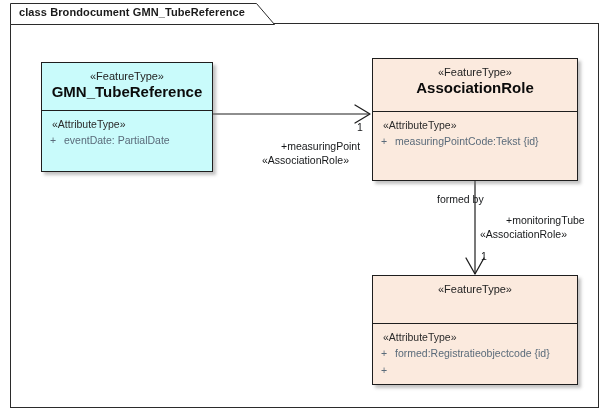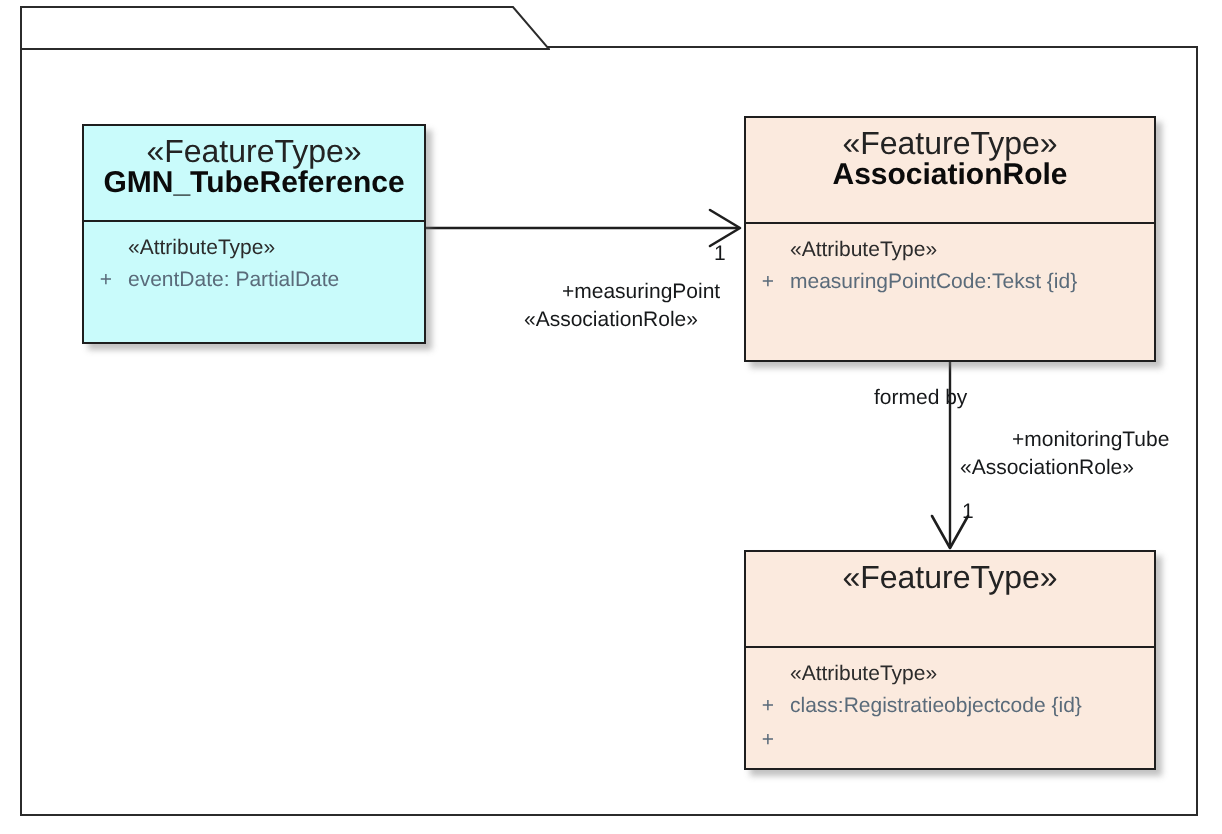--- a/index.html
+++ b/index.html
@@ -59,40 +59,39 @@
   .uml-class.peach { background: #fbeade; }
 
   .class-header {
     box-sizing: border-box;
     border-bottom: 1.4px solid #1e1e1e;
     text-align: center;
     padding-top: 6px;
     padding-bottom: 6px;
   }
   .stereotype {
-    font-size: 16px;
+    font-size: 11px;
     color: #232323;
     line-height: 15px;
   }
   .class-name {
     font-size: 15px;
     font-weight: bold;
     color: #0b0b0b;
     line-height: 16px;
   }
   .class-attrs {
     box-sizing: border-box;
     padding: 5px 0 6px 0;
   }
   .attr-stereotype {
     font-size: 10.5px;
     color: #2b2b2b;
     padding-left: 10px;
     line-height: 16px;
-    margin-left: 12px;
   }
   .attr-row {
     display: flex;
     align-items: baseline;
     line-height: 17px;
     font-size: 10.5px;
     color: #5a6b7a;
   }
   .attr-vis {
     width: 22px;
@@ -133,20 +132,21 @@
 <body>
 
 <div id="diagram">
 
   <div class="frame-border"></div>
 
   <div class="tab">
     <svg width="265" height="22" viewBox="0 0 265 22">
       <path d="M0.5,0.5 L246.5,0.5 L264.5,21.5 L0.5,21.5 Z" fill="#ffffff" stroke="#2b2b2b" stroke-width="1"></path>
     </svg>
+    <div class="tab-label">class Brondocument GMN_TubeReference</div>
   </div>
 
   <svg class="edge-svg">
 
     <line x1="213" y1="114" x2="369" y2="114" stroke="#1e1e1e" stroke-width="1.2"></line>
 
     <polyline points="355,105 370,114 355,123" fill="none" stroke="#1e1e1e" stroke-width="1.3" stroke-linecap="round" stroke-linejoin="round"></polyline>
 
     <line x1="475" y1="181" x2="475" y2="274" stroke="#1e1e1e" stroke-width="1.2"></line>
 
@@ -182,21 +182,21 @@
   </div>
 
   <div class="uml-class peach" style="left:372px; top:275px; width:206px; height:110px;">
     <div class="class-header" style="height:48px;">
       <div class="stereotype">«FeatureType»</div>
     </div>
     <div class="class-attrs">
       <div class="attr-stereotype">«AttributeType»</div>
       <div class="attr-row">
         <span class="attr-vis">+</span>
-        <span class="attr-text">class:Registratieobjectcode {id}</span>
+        <span class="attr-text">formed:Registratieobjectcode {id}</span>
       </div>
       <div class="attr-row">
         <span class="attr-vis">+</span>
       </div>
     </div>
   </div>
 
   <div class="mult-label" style="left:357px; top:121px;">1</div>
   <div class="edge-label" style="left:268px; top:139px;margin-left:13px;">+measuringPoint</div>
   <div class="edge-label" style="left:262px; top:153px;">«AssociationRole»</div>

